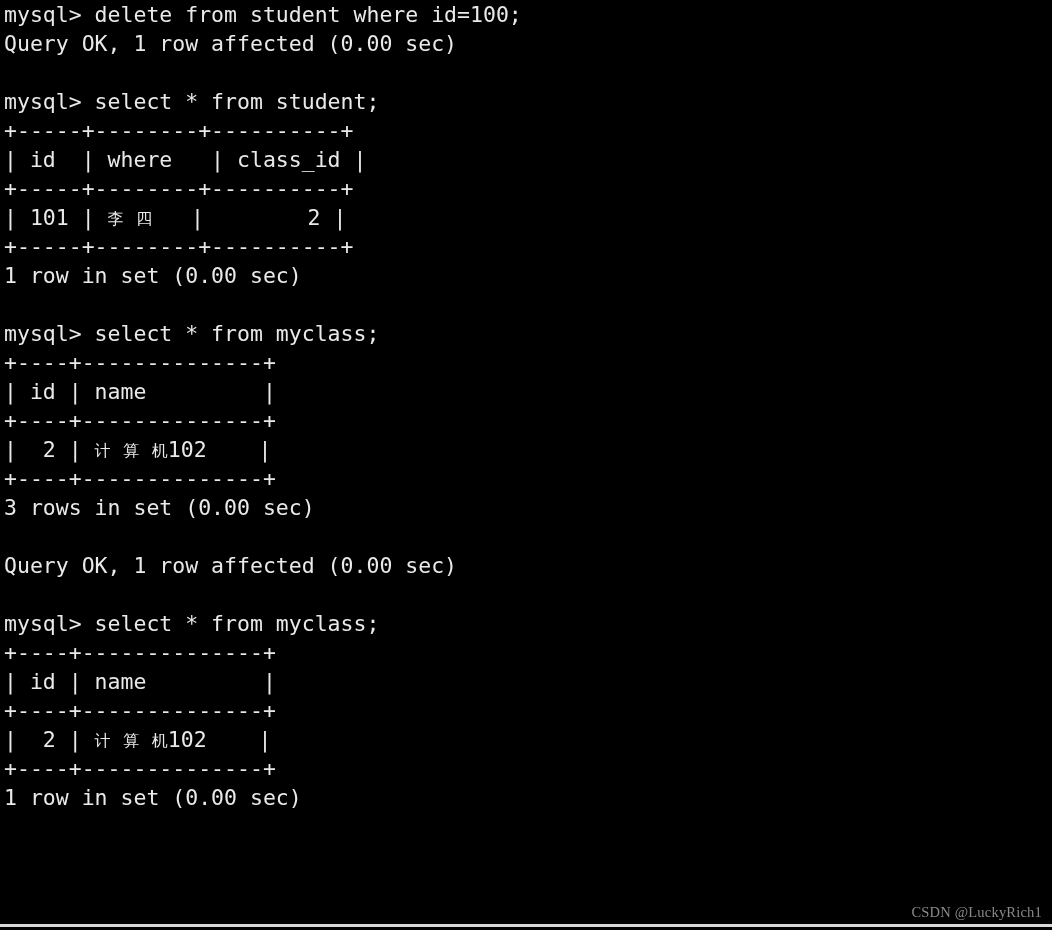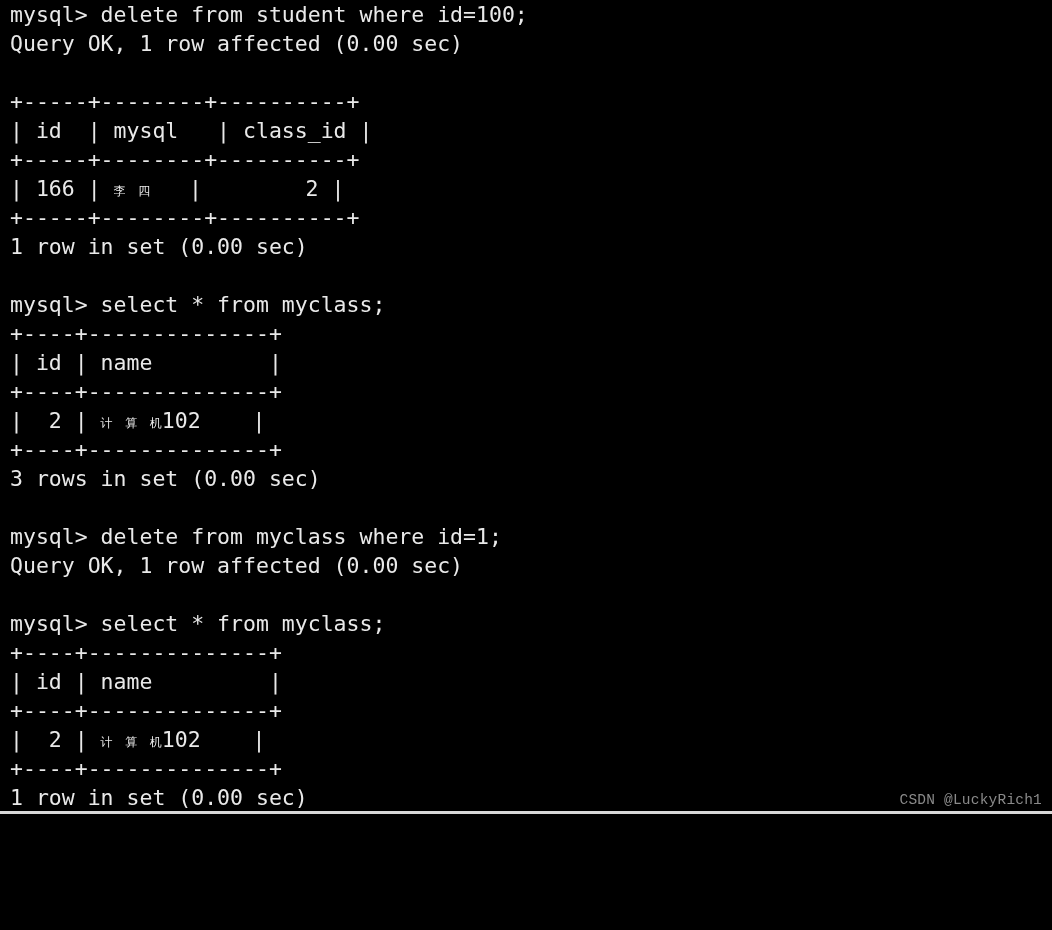--- a/index.html
+++ b/index.html
@@ -9,96 +9,96 @@
   }
   body {
     width: 1052px;
     height: 930px;
     overflow: hidden;
     font-family: "DejaVu Sans Mono", "Liberation Mono", monospace;
   }
   #terminal {
     position: relative;
     width: 1052px;
-    height: 814px;
+    height: 927px;
     background: #000000;
     overflow: hidden;
     box-sizing: border-box;
-    padding: 0px 0 0 10px;
+    padding: 0px 0 0 4px;
   }
   .line {
     height: 29px;
     line-height: 29px;
     font-size: 21.5px;
     color: #e9e9e9;
     white-space: pre;
     letter-spacing: 0px;
     font-family: "DejaVu Sans Mono", "Liberation Mono", monospace;
   }
   .line.blank {
     height: 29px;
   }
   
   .cjk {
-    font-size: 12px;
+    font-size: 16px;
     letter-spacing: 12.6px;
     margin-right: -12.6px;
     position: relative;
     top: -1px;
   }
   .cursor {
     display: inline-block;
     width: 14px;
     height: 24px;
     background: #00e500;
     vertical-align: -4px;
   }
   #watermark {
     position: absolute;
     right: 10px;
     bottom: 6px;
     color: #8a8a8a;
     font-size: 14.5px;
-    font-family: Liberation Mono, monospace;
+    font-family: Liberation Serif, serif;
     letter-spacing: 0.2px;
     white-space: pre;
   }
   #bottom-strip {
     position: absolute;
     left: 0;
     bottom: 0;
     width: 1052px;
     height: 3px;
     background: #d8d8d8;
   }
 </style>
 </head>
 <body>
 
 <div id="terminal">
   <div id="terminal-output">
       <div class="line"><span>mysql&gt; delete from student where id=100;</span></div>
       <div class="line"><span>Query OK, 1 row affected (0.00 sec)</span></div>
       <div class="line blank">&nbsp;</div>
+      <div class="line"><span>mysql&gt; select * from student;</span></div>
       <div class="line"><span>+-----+--------+----------+</span></div>
-      <div class="line"><span>| id  | mysql   | class_id |</span></div>
+      <div class="line"><span>| id  | where   | class_id |</span></div>
       <div class="line"><span>+-----+--------+----------+</span></div>
-      <div class="line"><span>| 166 | </span><span class="cjk">李四</span><span>   |        2 |</span></div>
+      <div class="line"><span>| 101 | </span><span class="cjk">李四</span><span>   |        2 |</span></div>
       <div class="line"><span>+-----+--------+----------+</span></div>
       <div class="line"><span>1 row in set (0.00 sec)</span></div>
       <div class="line blank">&nbsp;</div>
       <div class="line"><span>mysql&gt; select * from myclass;</span></div>
       <div class="line"><span>+----+--------------+</span></div>
       <div class="line"><span>| id | name         |</span></div>
       <div class="line"><span>+----+--------------+</span></div>
       <div class="line"><span>|  2 | </span><span class="cjk">计算机</span><span>102    |</span></div>
       <div class="line"><span>+----+--------------+</span></div>
       <div class="line"><span>3 rows in set (0.00 sec)</span></div>
       <div class="line blank">&nbsp;</div>
-      <div class="line"><span>mysql&gt; delete from myclass where id=1;</span></div>
       <div class="line"><span>Query OK, 1 row affected (0.00 sec)</span></div>
       <div class="line blank">&nbsp;</div>
       <div class="line"><span>mysql&gt; select * from myclass;</span></div>
       <div class="line"><span>+----+--------------+</span></div>
       <div class="line"><span>| id | name         |</span></div>
       <div class="line"><span>+----+--------------+</span></div>
       <div class="line"><span>|  2 | </span><span class="cjk">计算机</span><span>102    |</span></div>
       <div class="line"><span>+----+--------------+</span></div>
       <div class="line"><span>1 row in set (0.00 sec)</span></div>
       <div class="line blank">&nbsp;</div>

